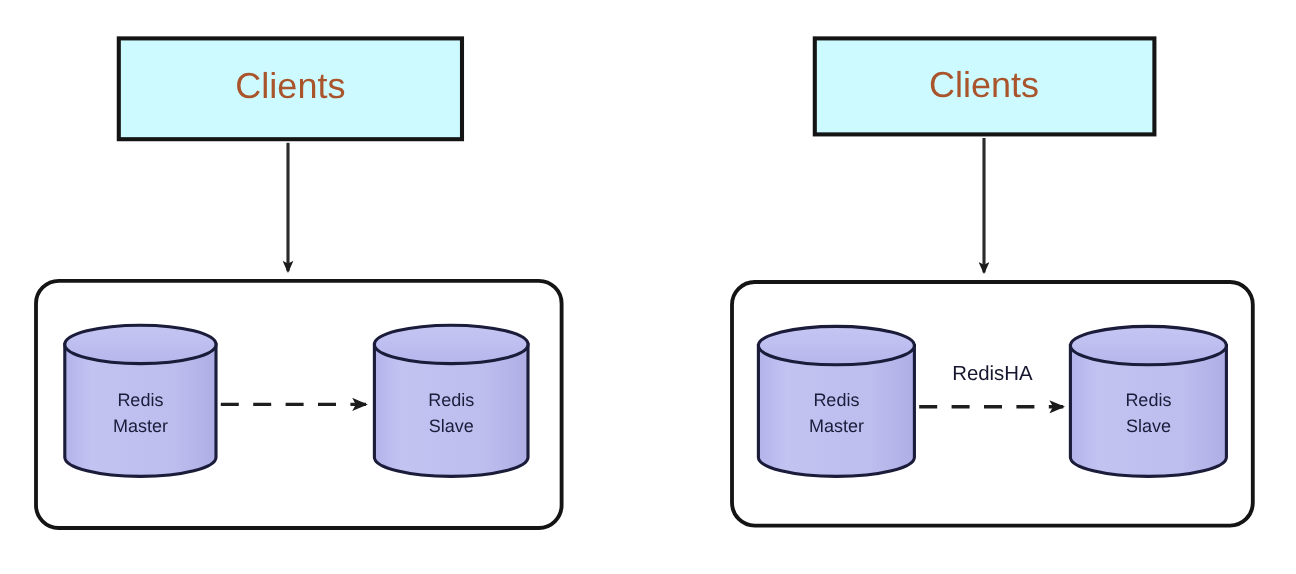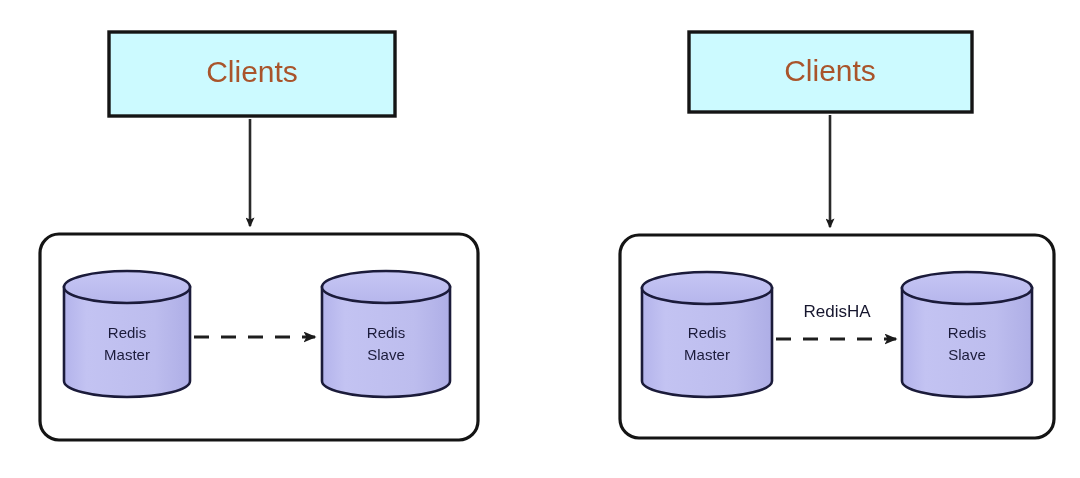--- a/index.html
+++ b/index.html
@@ -9,21 +9,21 @@
   }
   body {
     width: 1080px;
     height: 478px;
     position: relative;
     overflow: hidden;
     font-family: "Liberation Sans", sans-serif;
   }
   .stage {
     position: absolute;
-    left: 12px; top: 0;
+    left: 2px; top: 0;
     width: 1048px;
     height: 478px;
     padding-left: 11px;
   }
   .stage svg {
     position: absolute;
     left: 0; top: 0;
     display: block;
   }
   .clients-label {

